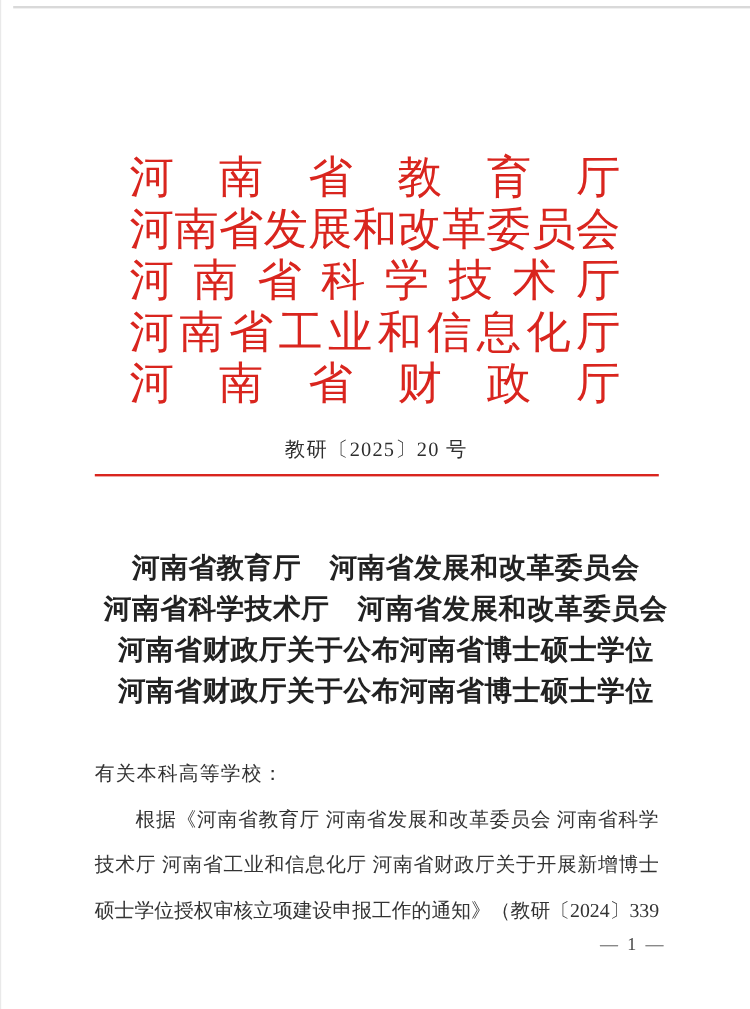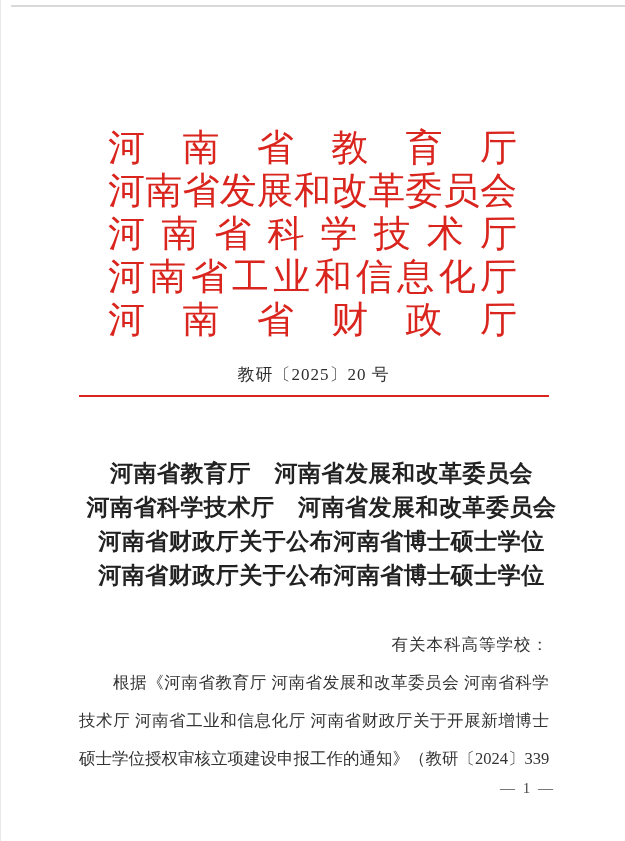--- a/index.html
+++ b/index.html
@@ -77,21 +77,20 @@
     padding-left: 16px;
   }
   
   .body-block {
     position: absolute;
     top: 626px;
     left: 78px;
     width: 470px;
     color: #333333;
     font-size: 16.5px;
-    text-align: right;
   }
   .salutation {
     height: 38px;
     line-height: 38px;
     letter-spacing: 1px;
   }
   .body-line {
     display: flex;
     justify-content: space-between;
     align-items: center;

